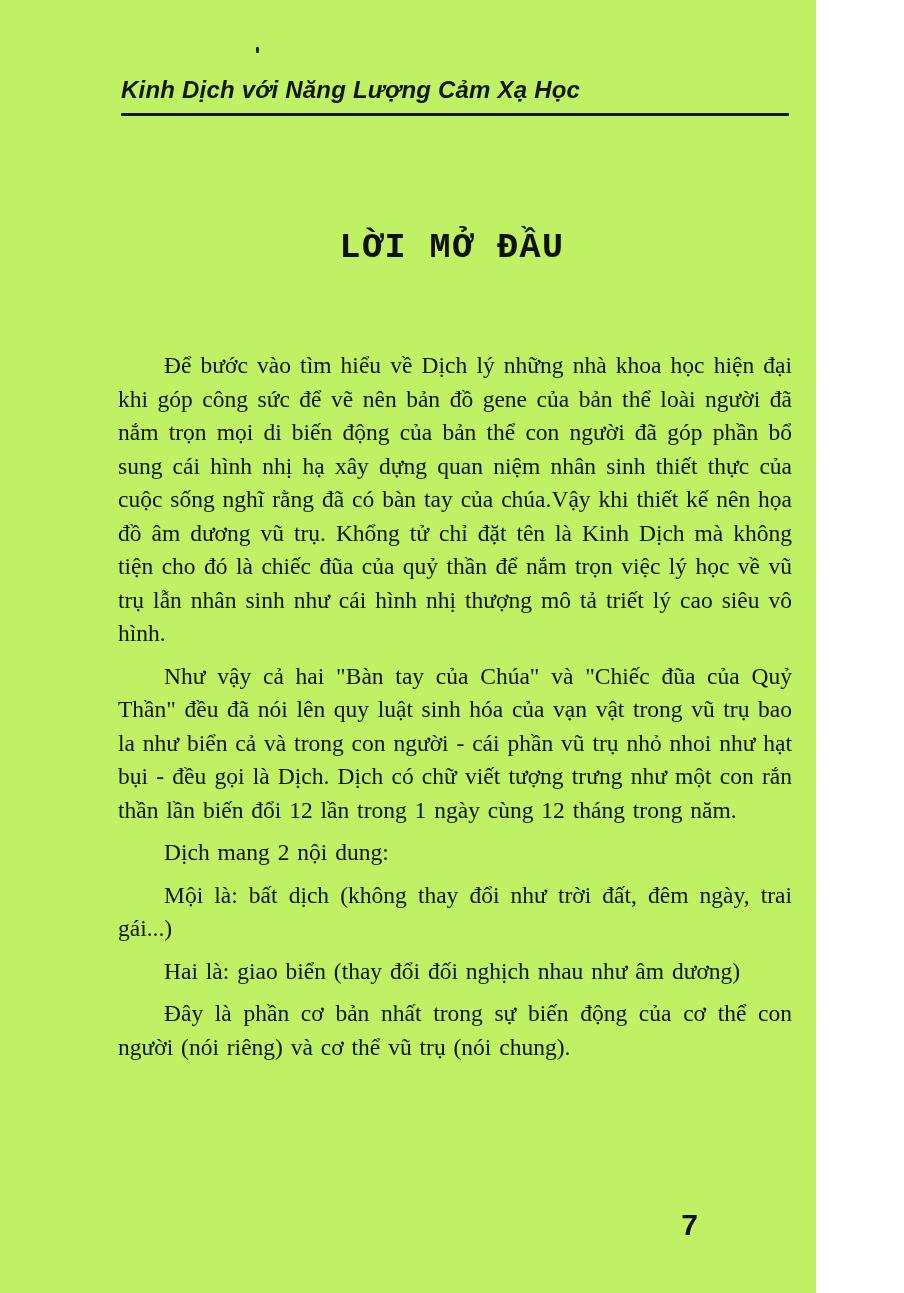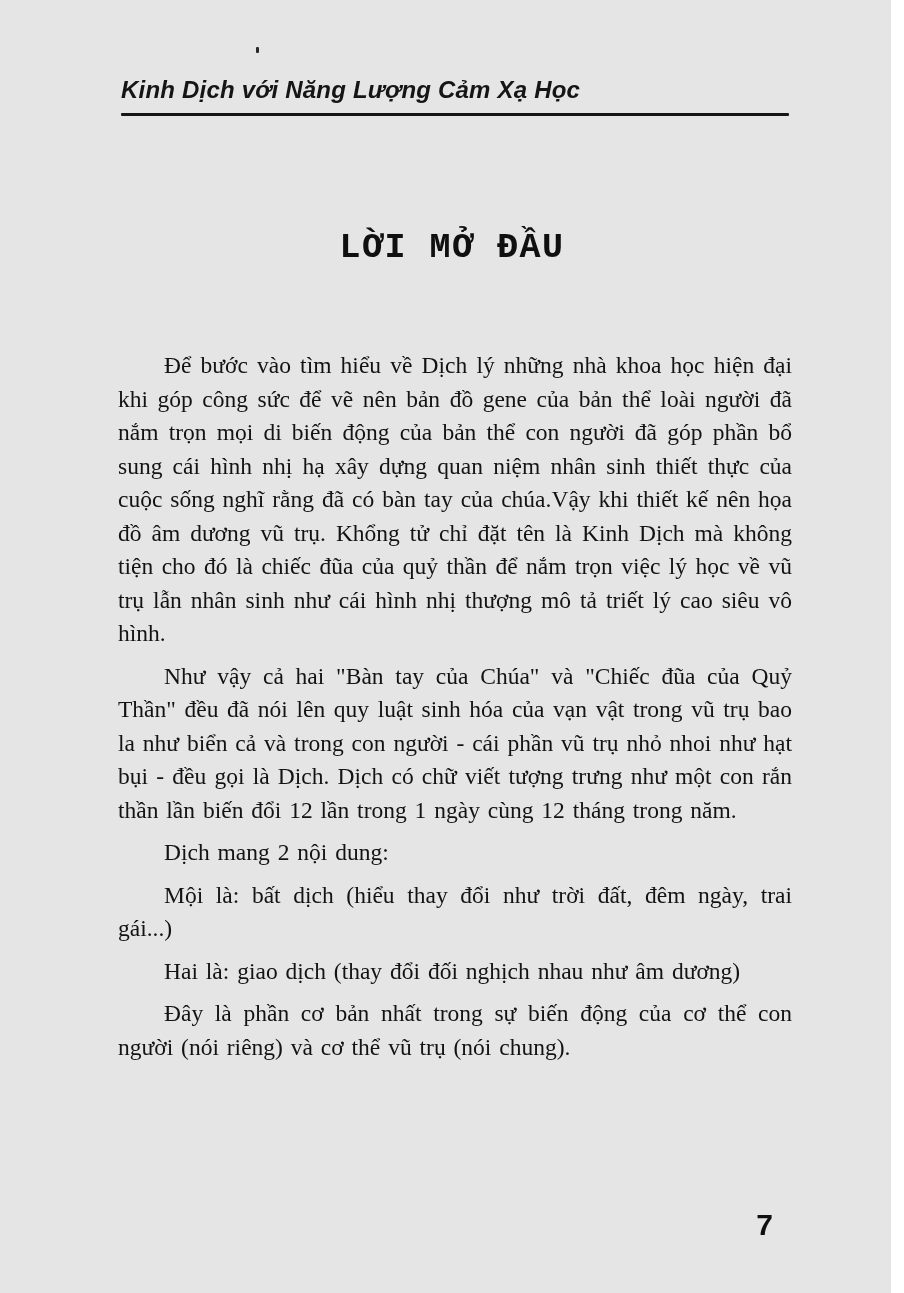--- a/index.html
+++ b/index.html
@@ -2,23 +2,23 @@
 <html><head>
 <meta charset="utf-8">
 <style>
   html, body {
     margin: 0;
     padding: 0;
     background: #ffffff;
   }
   .page {
     position: relative;
-    width: 891px;
+    width: 816px;
     height: 1293px;
-    background: #e5e5e5;
+    background: #bef264;
     color: #111;
     overflow: hidden;
     font-family: "Liberation Serif", serif;
   }
   .running-header {
     position: absolute;
     left: 121px;
     top: 76px;
     width: 668px;
   }
@@ -98,20 +98,20 @@
     <span class="header-text">Kinh Dịch với Năng Lượng Cảm Xạ Học</span>
   </div>
   <div class="header-rule"></div>
 
   <h1 class="chapter-title">LỜI MỞ ĐẦU</h1>
 
   <div class="body-text">
     <p>Để bước vào tìm hiểu về Dịch lý những nhà khoa học hiện đại khi góp công sức để vẽ nên bản đồ gene của bản thể loài người đã nắm trọn mọi di biến động của bản thể con người đã góp phần bổ sung cái hình nhị hạ xây dựng quan niệm nhân sinh thiết thực của cuộc sống nghĩ rằng đã có bàn tay của chúa.Vậy khi thiết kế nên họa đồ âm dương vũ trụ. Khổng tử chỉ đặt tên là Kinh Dịch mà không tiện cho đó là chiếc đũa của quỷ thần để nắm trọn việc lý học về vũ trụ lẫn nhân sinh như cái hình nhị thượng mô tả triết lý cao siêu vô hình.</p>
     <p>Như vậy cả hai "Bàn tay của Chúa" và "Chiếc đũa của Quỷ Thần" đều đã nói lên quy luật sinh hóa của vạn vật trong vũ trụ bao la như biển cả và trong con người - cái phần vũ trụ nhỏ nhoi như hạt bụi - đều gọi là Dịch. Dịch có chữ viết tượng trưng như một con rắn thần lần biến đổi 12 lần trong 1 ngày cùng 12 tháng trong năm.</p>
     <p>Dịch mang 2 nội dung:</p>
-    <p>Mội là: bất dịch (hiểu thay đổi như trời đất, đêm ngày, trai gái...)</p>
-    <p>Hai là: giao dịch (thay đổi đối nghịch nhau như âm dương)</p>
+    <p>Mội là: bất dịch (không thay đổi như trời đất, đêm ngày, trai gái...)</p>
+    <p>Hai là: giao biển (thay đổi đối nghịch nhau như âm dương)</p>
     <p>Đây là phần cơ bản nhất trong sự biến động của cơ thể con người (nói riêng) và cơ thể vũ trụ (nói chung).</p>
   </div>
 
   <div class="page-number">7</div>
 
 </div>
 
 </body></html>

